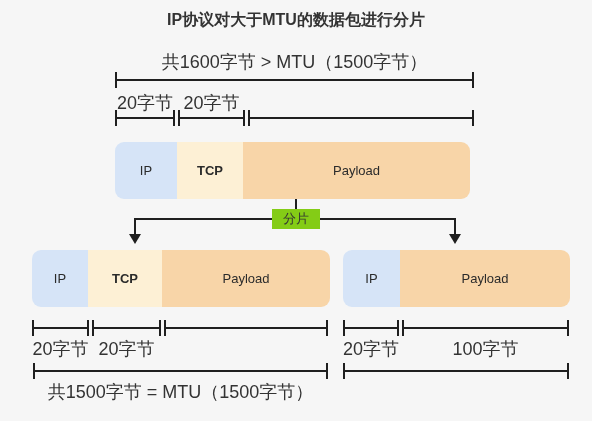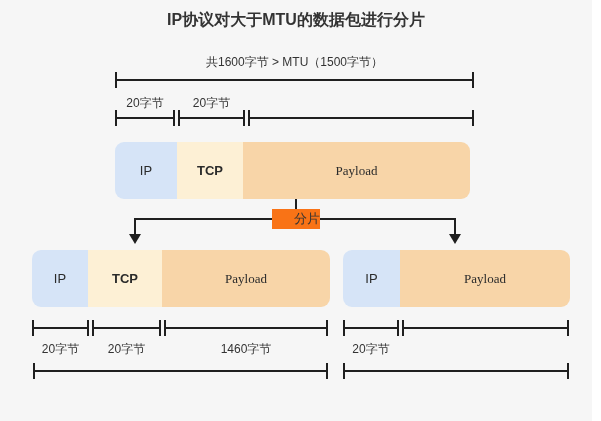--- a/index.html
+++ b/index.html
@@ -34,59 +34,59 @@
     height: 16px;
     border-left: 2px solid var(--line);
     border-right: 2px solid var(--line);
     background: linear-gradient(to bottom, transparent 7px, var(--line) 7px, var(--line) 9px, transparent 9px);
   }
   .dim-label {
     position: absolute;
     height: 16px;
     line-height: 16px;
     text-align: center;
-    font-size: 12px;
+    font-size: 18px;
     color: var(--text);
     white-space: nowrap;
   }
   .packet {
     position: absolute;
     height: 57px;
     display: flex;
     border-radius: 9px;
     overflow: hidden;
   }
   .seg {
     display: flex;
     align-items: center;
     justify-content: center;
     font-size: 13px;
     color: #2b2b2b;
     height: 100%;
   }
   .seg-ip { background: var(--ip); }
   .seg-tcp { background: var(--tcp); font-weight: bold; }
-  .seg-payload { background: var(--payload); flex: 1; font-family: Liberation Serif, serif; }
+  .seg-payload { background: var(--payload); flex: 1; }
   .conn-v { position: absolute; width: 2px; background: var(--line); }
   .conn-h { position: absolute; height: 2px; background: var(--line); }
   .arrowhead {
     position: absolute;
     width: 0; height: 0;
     border-left: 6px solid transparent;
     border-right: 6px solid transparent;
     border-top: 10px solid var(--line);
   }
   .branch-label {
     position: absolute;
     left: 272px; top: 209px;
     width: 48px; height: 20px;
     line-height: 20px;
-    text-align: right;
+    text-align: center;
     font-size: 13px;
-    background: #f97316;
+    background: #84cc16;
     color: var(--text);
     z-index: 2;
   }
 </style>
 </head>
 <body>
 
 <div class="canvas">
 
   <div class="title">IP协议对大于MTU的数据包进行分片</div>
@@ -118,28 +118,29 @@
     <div class="seg seg-ip" style="width:56px">IP</div>
     <div class="seg seg-tcp" style="width:74px">TCP</div>
     <div class="seg seg-payload">Payload</div>
   </div>
 
   <div class="dim" style="left:32px;top:320px;width:57px"></div>
   <div class="dim" style="left:92px;top:320px;width:69px"></div>
   <div class="dim" style="left:164px;top:320px;width:164px"></div>
   <div class="dim-label" style="left:32px;top:341px;width:57px">20字节</div>
   <div class="dim-label" style="left:92px;top:341px;width:69px">20字节</div>
-  <div class="dim-label" style="left:164px;top:341px;width:164px">1460字节</div>
 
   <div class="dim" style="left:33px;top:363px;width:295px"></div>
+  <div class="dim-label" style="left:33px;top:384px;width:295px">共1500字节 = MTU（1500字节）</div>
 
   <div class="packet" style="left:343px;top:250px;width:227px">
     <div class="seg seg-ip" style="width:57px">IP</div>
     <div class="seg seg-payload">Payload</div>
   </div>
 
   <div class="dim" style="left:343px;top:320px;width:56px"></div>
   <div class="dim" style="left:402px;top:320px;width:167px"></div>
   <div class="dim-label" style="left:343px;top:341px;width:56px">20字节</div>
+  <div class="dim-label" style="left:402px;top:341px;width:167px">100字节</div>
 
   <div class="dim" style="left:343px;top:363px;width:226px"></div>
 
 </div>
 
 </body></html>

